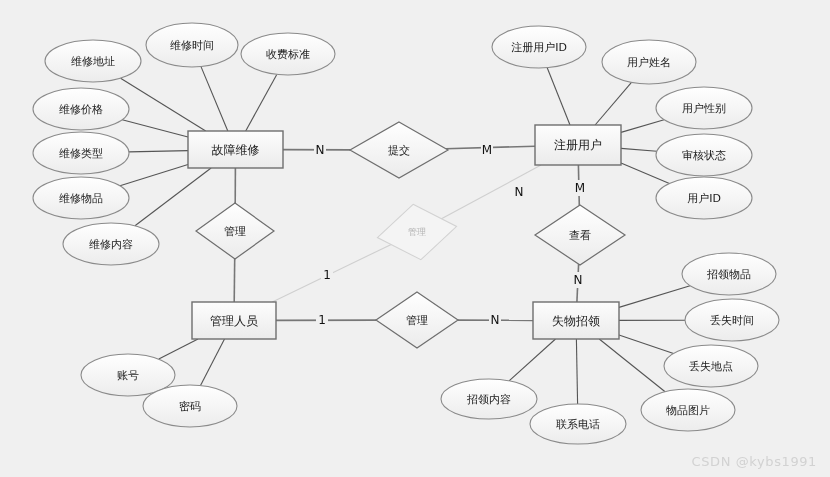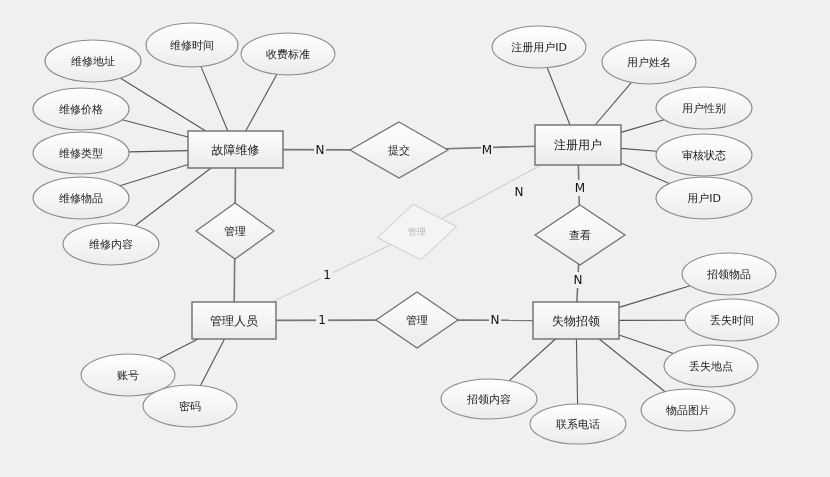--- a/index.html
+++ b/index.html
@@ -293,13 +293,14 @@
           <rect x="316" y="312" width="12" height="16" class="card-bg"></rect>
           <text x="322" y="320.5" class="card-label">1</text>
         </g>
         <g>
           <rect x="489" y="312" width="12" height="16" class="card-bg"></rect>
           <text x="495" y="320.5" class="card-label">N</text>
         </g>
       </g>
   </svg>
 
+  <div class="watermark">CSDN @kybs1991</div>
 </div>
 
 </body></html>

